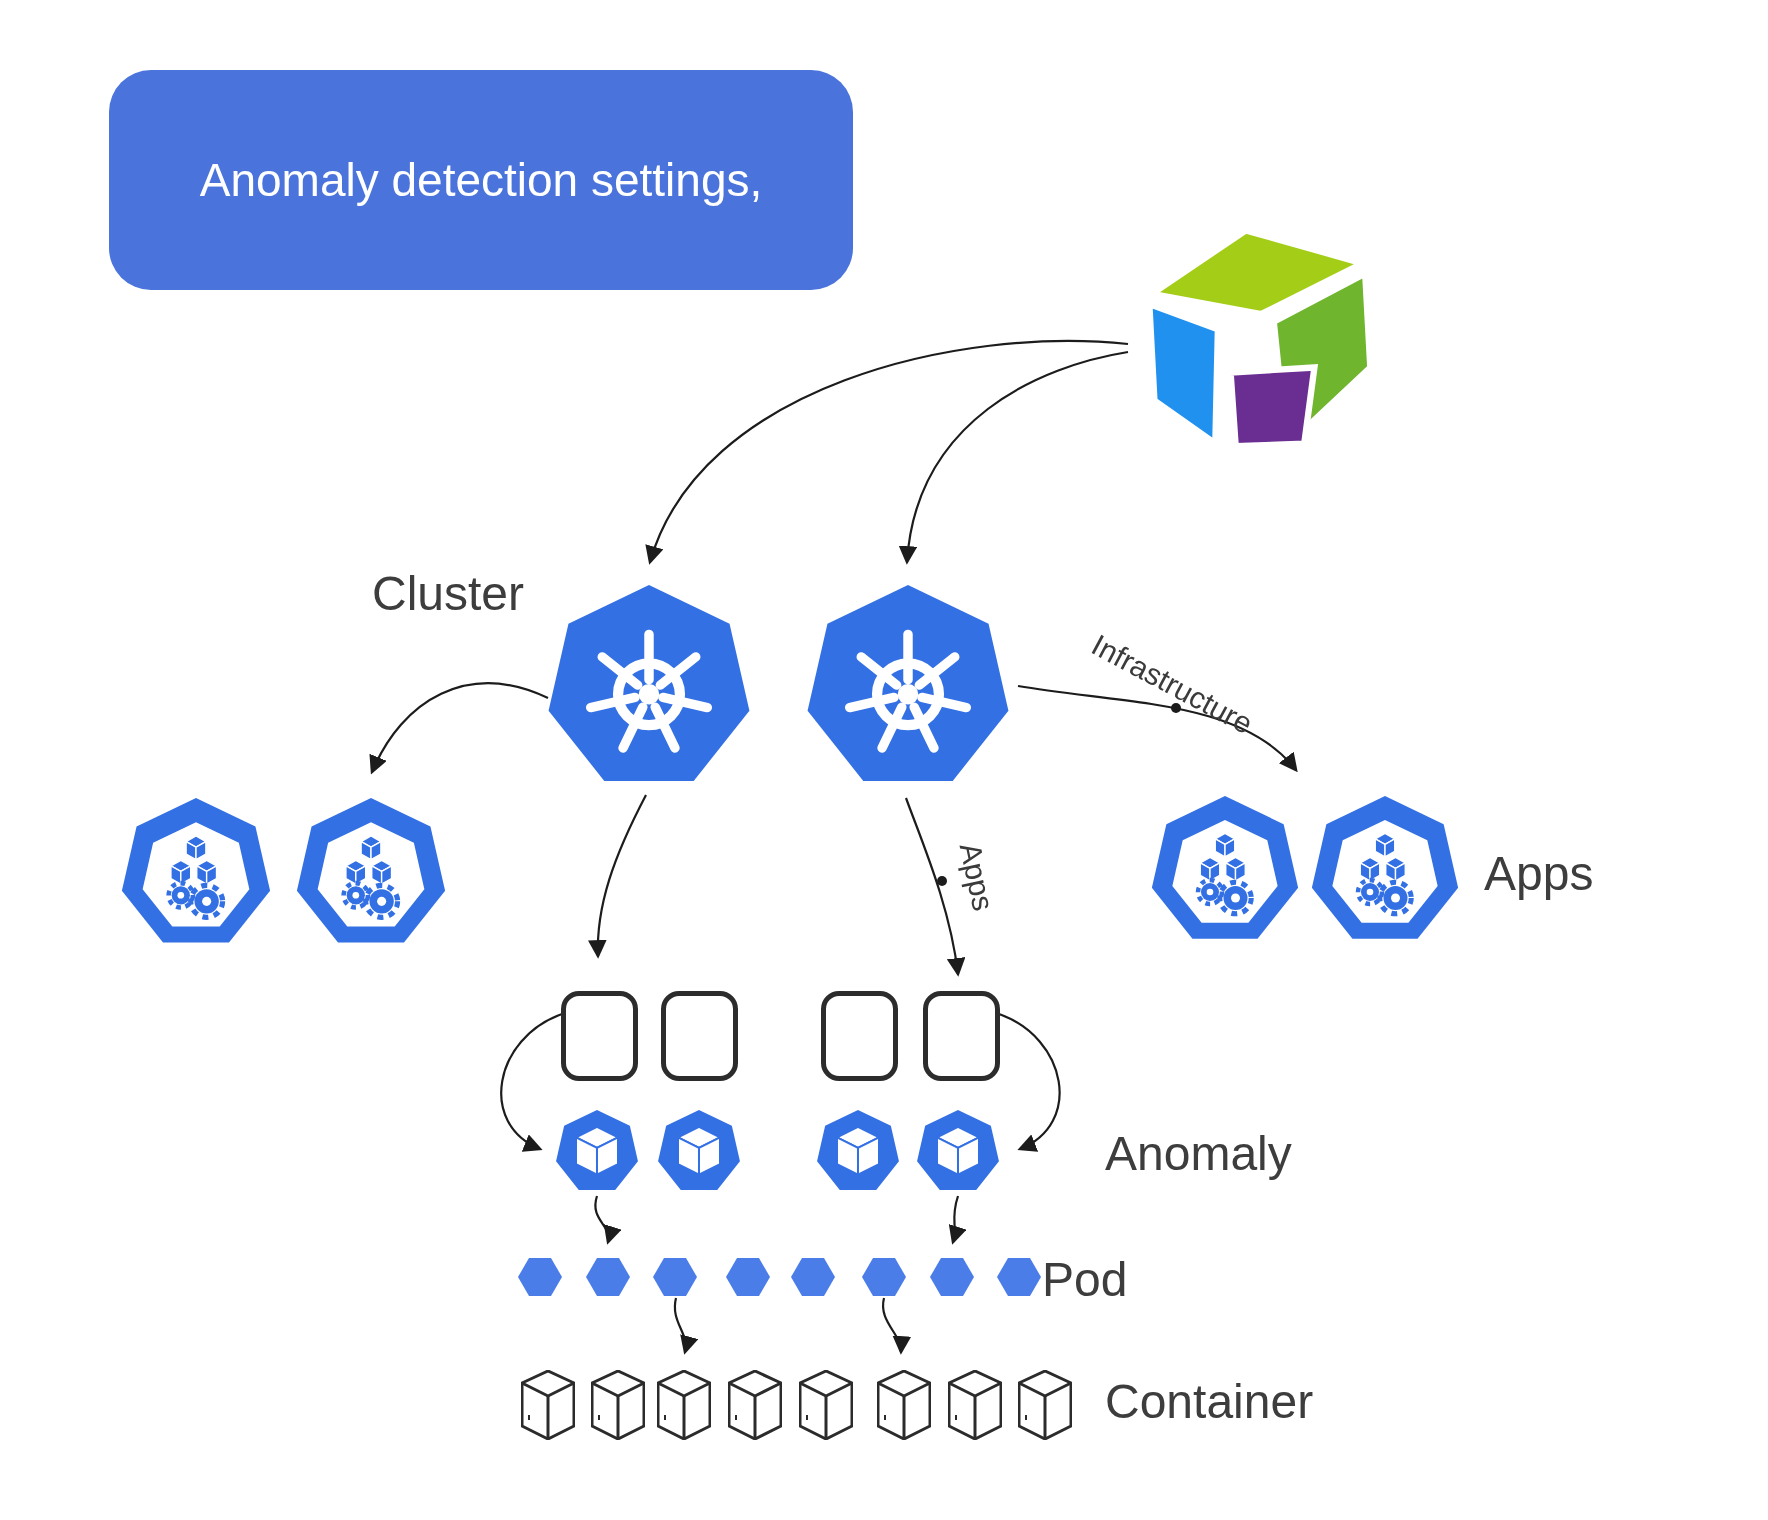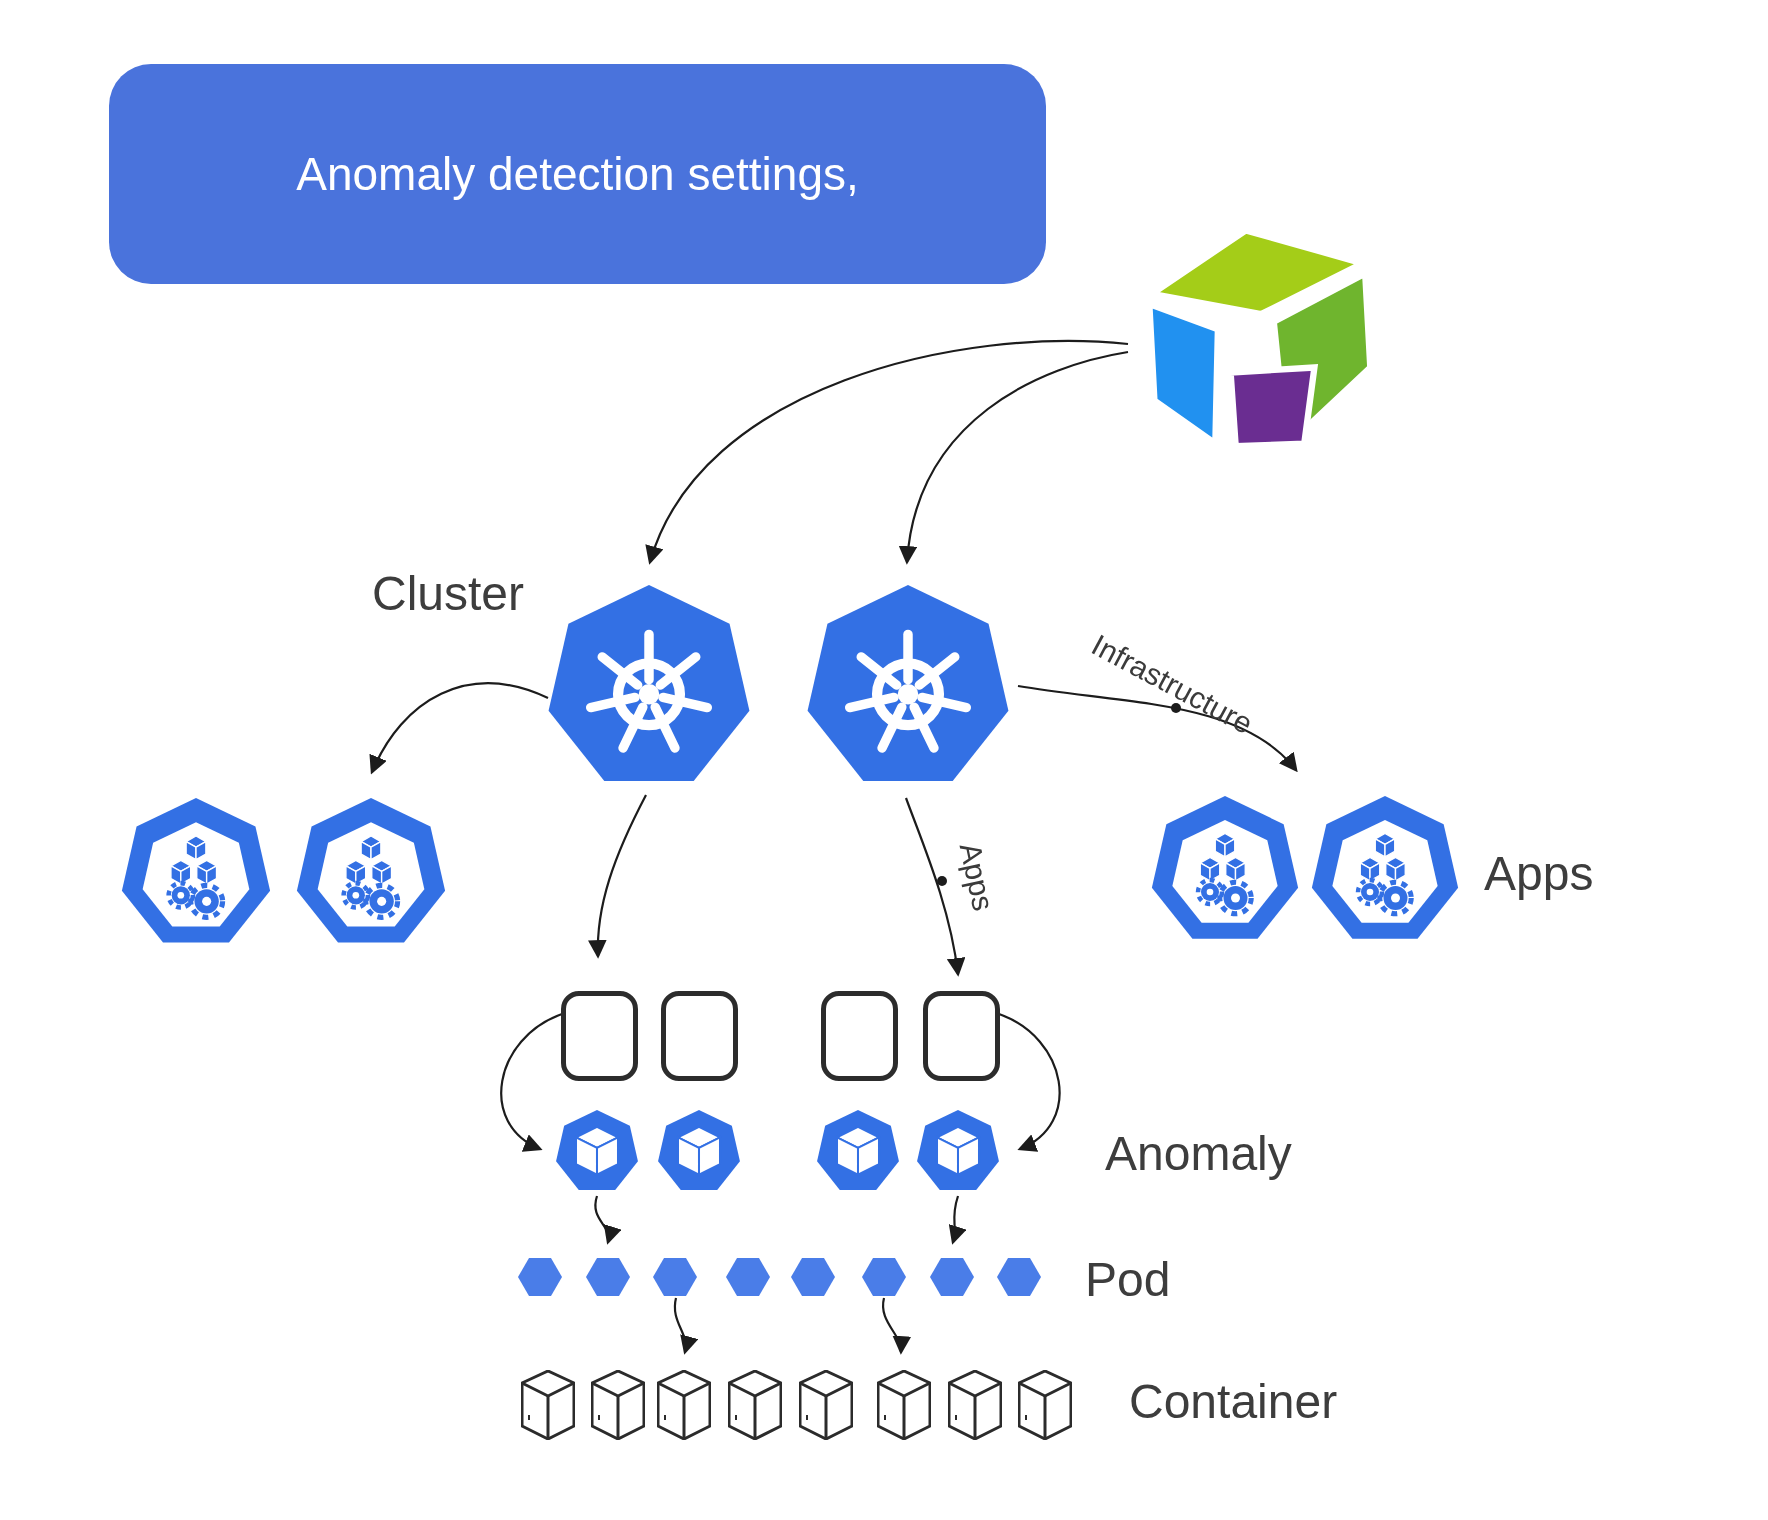--- a/index.html
+++ b/index.html
@@ -18,22 +18,22 @@
     line-height:56px;
     white-space:nowrap;
   }
   .edge-label{
     color:#3b3b3b;
     font-size:30px;
     white-space:nowrap;
     transform-origin:left top;
   }
   #callout{
-    left:109px; top:64px;
-    width:937px; height:220px;
+    left:109px; top:70px;
+    width:744px; height:220px;
     background:#4a73dc;
     border-radius:42px;
     color:#ffffff;
     font-size:46px;
     line-height:68px;
     text-align:center;
     display:flex;
     flex-direction:column;
     justify-content:center;
   }
@@ -208,21 +208,21 @@
     </svg>
   <svg class="abs icon" style="left:862px;top:1258px" width="44" height="38" viewBox="0 0 44 38">
       <use href="#pod-sym"></use>
     </svg>
   <svg class="abs icon" style="left:930px;top:1258px" width="44" height="38" viewBox="0 0 44 38">
       <use href="#pod-sym"></use>
     </svg>
   <svg class="abs icon" style="left:997px;top:1258px" width="44" height="38" viewBox="0 0 44 38">
       <use href="#pod-sym"></use>
     </svg>
-  <div class="abs label" style="left:1085px;top:1252px">Pod</div>
+  <div class="abs label" style="left:1042px;top:1252px">Pod</div>
 
   <svg class="abs icon" style="left:521px;top:1370px" width="54" height="70" viewBox="0 0 54 70">
       <use href="#container-sym"></use>
     </svg>
   <svg class="abs icon" style="left:591px;top:1370px" width="54" height="70" viewBox="0 0 54 70">
       <use href="#container-sym"></use>
     </svg>
   <svg class="abs icon" style="left:657px;top:1370px" width="54" height="70" viewBox="0 0 54 70">
       <use href="#container-sym"></use>
     </svg>
@@ -234,15 +234,15 @@
     </svg>
   <svg class="abs icon" style="left:877px;top:1370px" width="54" height="70" viewBox="0 0 54 70">
       <use href="#container-sym"></use>
     </svg>
   <svg class="abs icon" style="left:948px;top:1370px" width="54" height="70" viewBox="0 0 54 70">
       <use href="#container-sym"></use>
     </svg>
   <svg class="abs icon" style="left:1018px;top:1370px" width="54" height="70" viewBox="0 0 54 70">
       <use href="#container-sym"></use>
     </svg>
-  <div class="abs label" style="left:1129px;top:1374px">Container</div>
+  <div class="abs label" style="left:1105px;top:1374px">Container</div>
 
 </div>
 
 </body></html>

